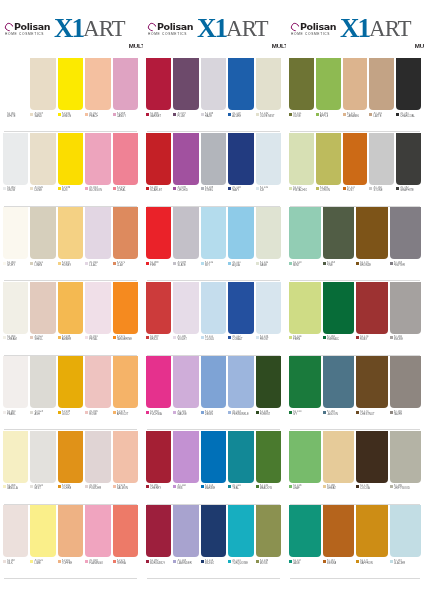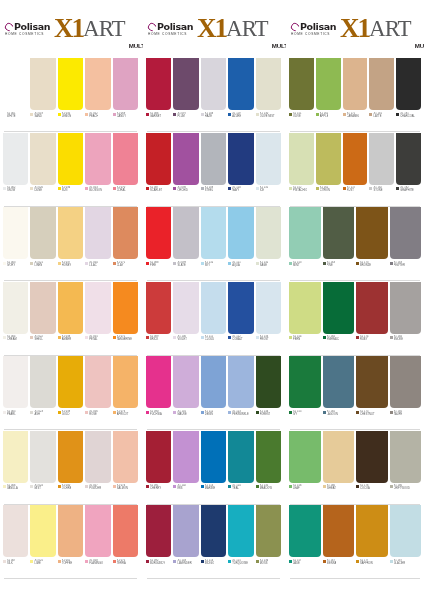--- a/index.html
+++ b/index.html
@@ -66,21 +66,21 @@
     font-size:3.2px;
     letter-spacing:0.7px;
     color:#3a3a3a;
     margin-top:1.5px;
     white-space:nowrap;
     font-family:"Liberation Sans", sans-serif;
   }
   .logo-x1{
     font-size:27px;
     font-weight:bold;
-    color:#a16207;
+    color:#0369a1;
     font-family:"Liberation Serif", serif;
     line-height:0.8;
     letter-spacing:-2px;
     margin-left:1px;
   }
   .logo-art{
     font-size:23px;
     color:#58595b;
     font-family:"Liberation Serif", serif;
     line-height:0.85;

